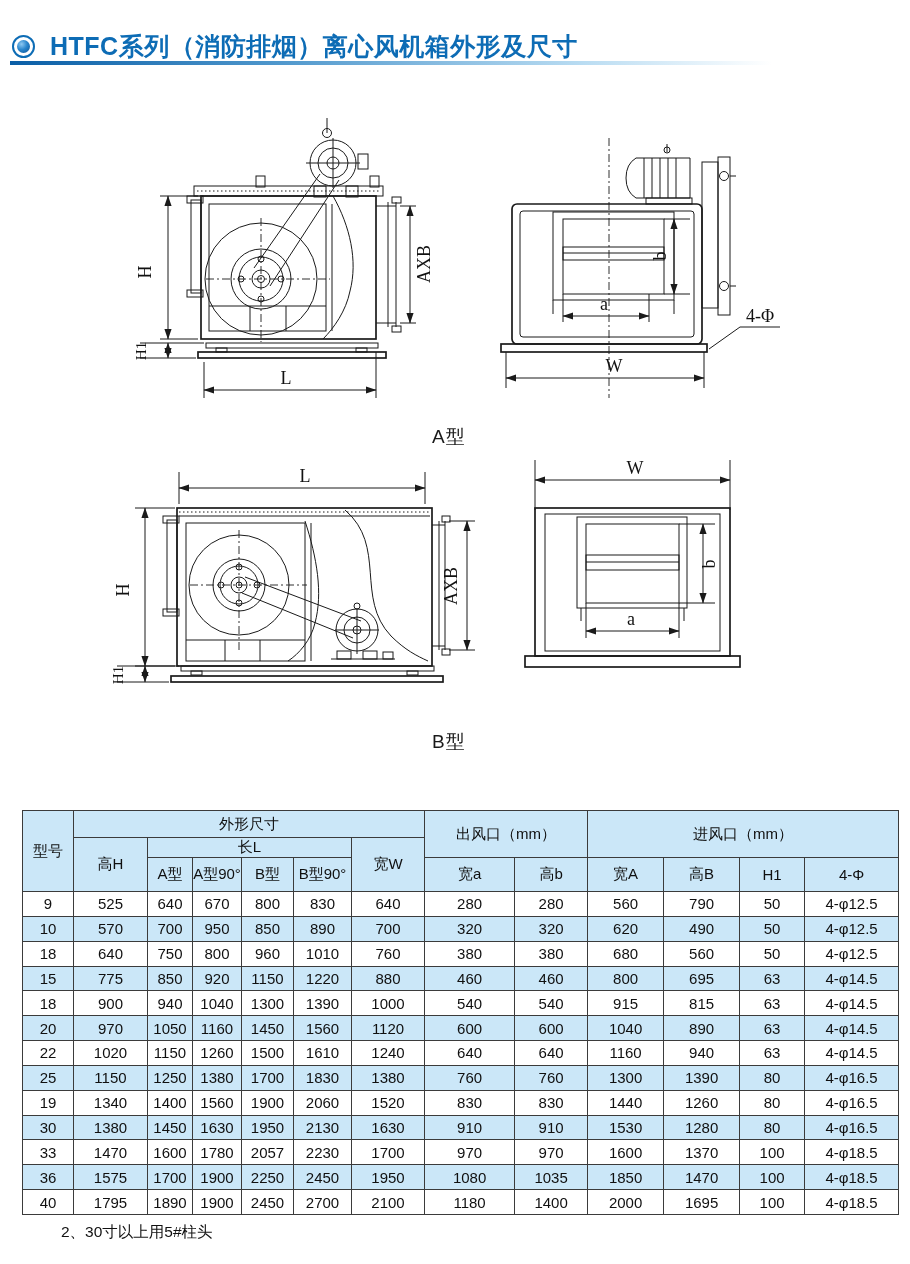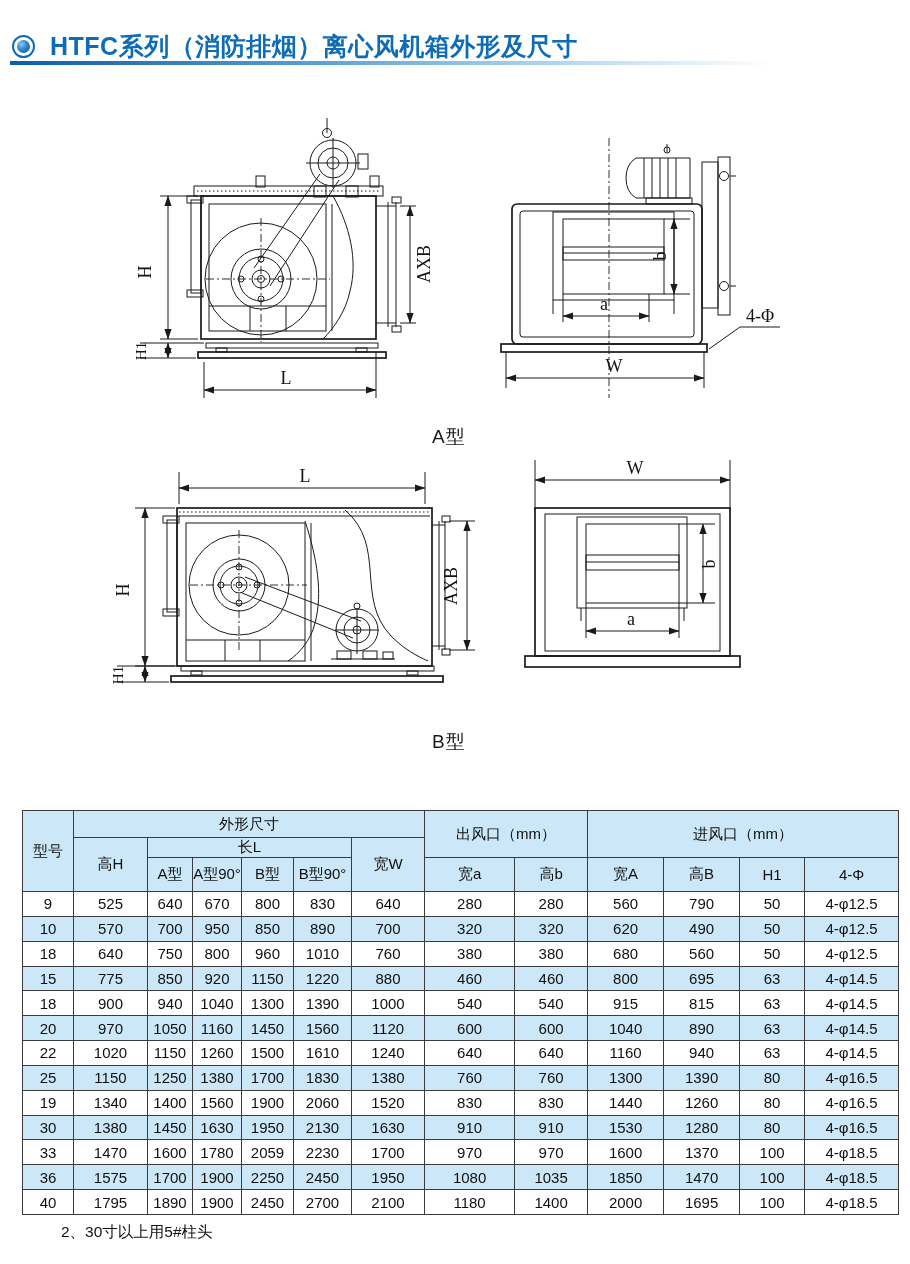--- a/index.html
+++ b/index.html
@@ -572,21 +572,21 @@
           <td>1530</td>
           <td>1280</td>
           <td>80</td>
           <td>4-φ16.5</td>
         </tr>
         <tr>
           <td>33</td>
           <td>1470</td>
           <td>1600</td>
           <td>1780</td>
-          <td>2059</td>
+          <td>2057</td>
           <td>2230</td>
           <td>1700</td>
           <td>970</td>
           <td>970</td>
           <td>1600</td>
           <td>1370</td>
           <td>100</td>
           <td>4-φ18.5</td>
         </tr>
         <tr class="alt">

